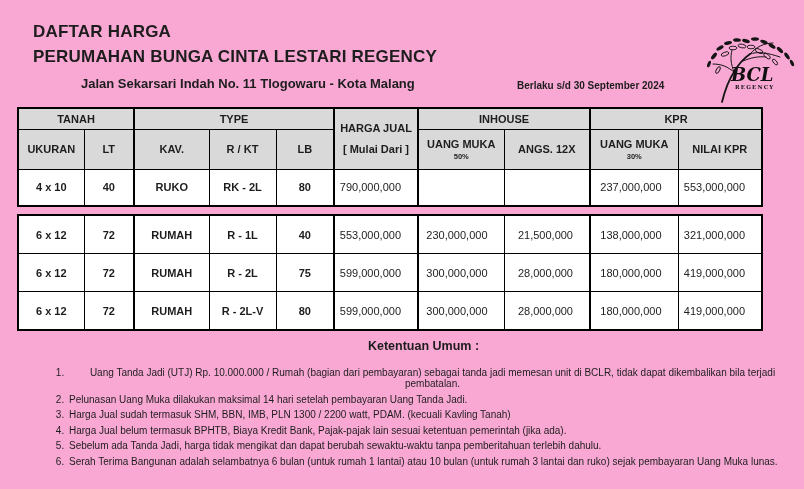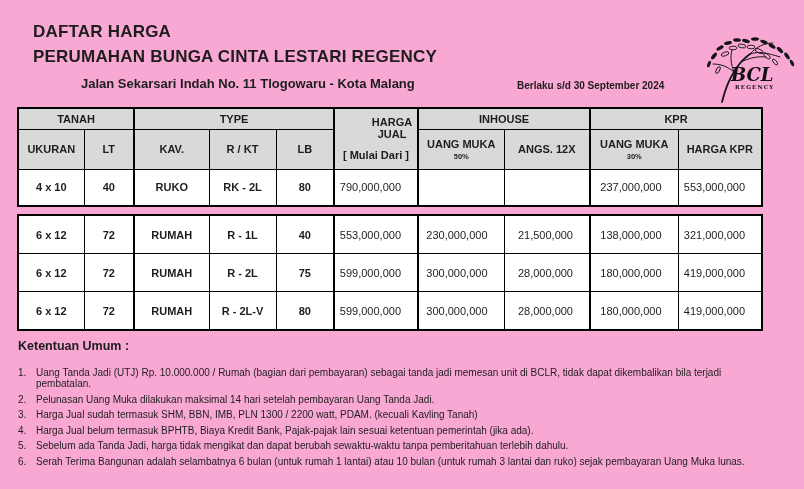--- a/index.html
+++ b/index.html
@@ -22,26 +22,26 @@
   .sub th{height:39px;}
   .thick{border-left:2px solid #000 !important;}
   td{font-size:11px;}
   .t1 td{height:35px;}
   .t2 td{height:37px;}
   td.center{text-align:center;font-weight:bold;}
   td.money{text-align:right;padding-right:16px;}
   .pct{display:block;font-size:7.5px;font-weight:700;margin-top:2px;text-align:center;}
   .harga-cell{vertical-align:middle;}
   .harga-cell div{line-height:12px;}
-  .harga-cell .l1{margin-bottom:9px;padding-left:32px;}
+  .harga-cell .l1{margin-bottom:9px;}
 
   .c1{width:66px}.c2{width:50px}.c3{width:75px}.c4{width:67px}.c5{width:58px}
   .c6{width:84px}.c7{width:86px}.c8{width:86px}.c9{width:88px}.c10{width:84px}
 
-  .notes{position:absolute;left:18px;top:339px;width:745px;}
+  .notes{position:absolute;left:51px;top:339px;width:745px;text-align:center;}
   .notes-title{font-size:12.5px;font-weight:700;margin-bottom:14px;}
   .note-item{display:flex;font-size:10px;line-height:11px;margin-bottom:4.6px;}
   .note-num{width:18px;flex-shrink:0;}
 </style>
 </head>
 <body>
 
 <div class="page">
 
   <div class="title1">DAFTAR HARGA</div>
@@ -122,21 +122,21 @@
         <th>LB</th>
         <th class="thick">
           <span>UANG MUKA</span>
           <span class="pct">50%</span>
         </th>
         <th>ANGS. 12X</th>
         <th class="thick">
           <span>UANG MUKA</span>
           <span class="pct">30%</span>
         </th>
-        <th>HARGA KPR</th>
+        <th>NILAI KPR</th>
       </tr>
     </thead>
     <tbody>
       <tr>
         <td class="center">4 x 10</td>
         <td class="center">40</td>
         <td class="center thick">RUKO</td>
         <td class="center">RK - 2L</td>
         <td class="center">80</td>
         <td class="money thick">790,000,000</td>

